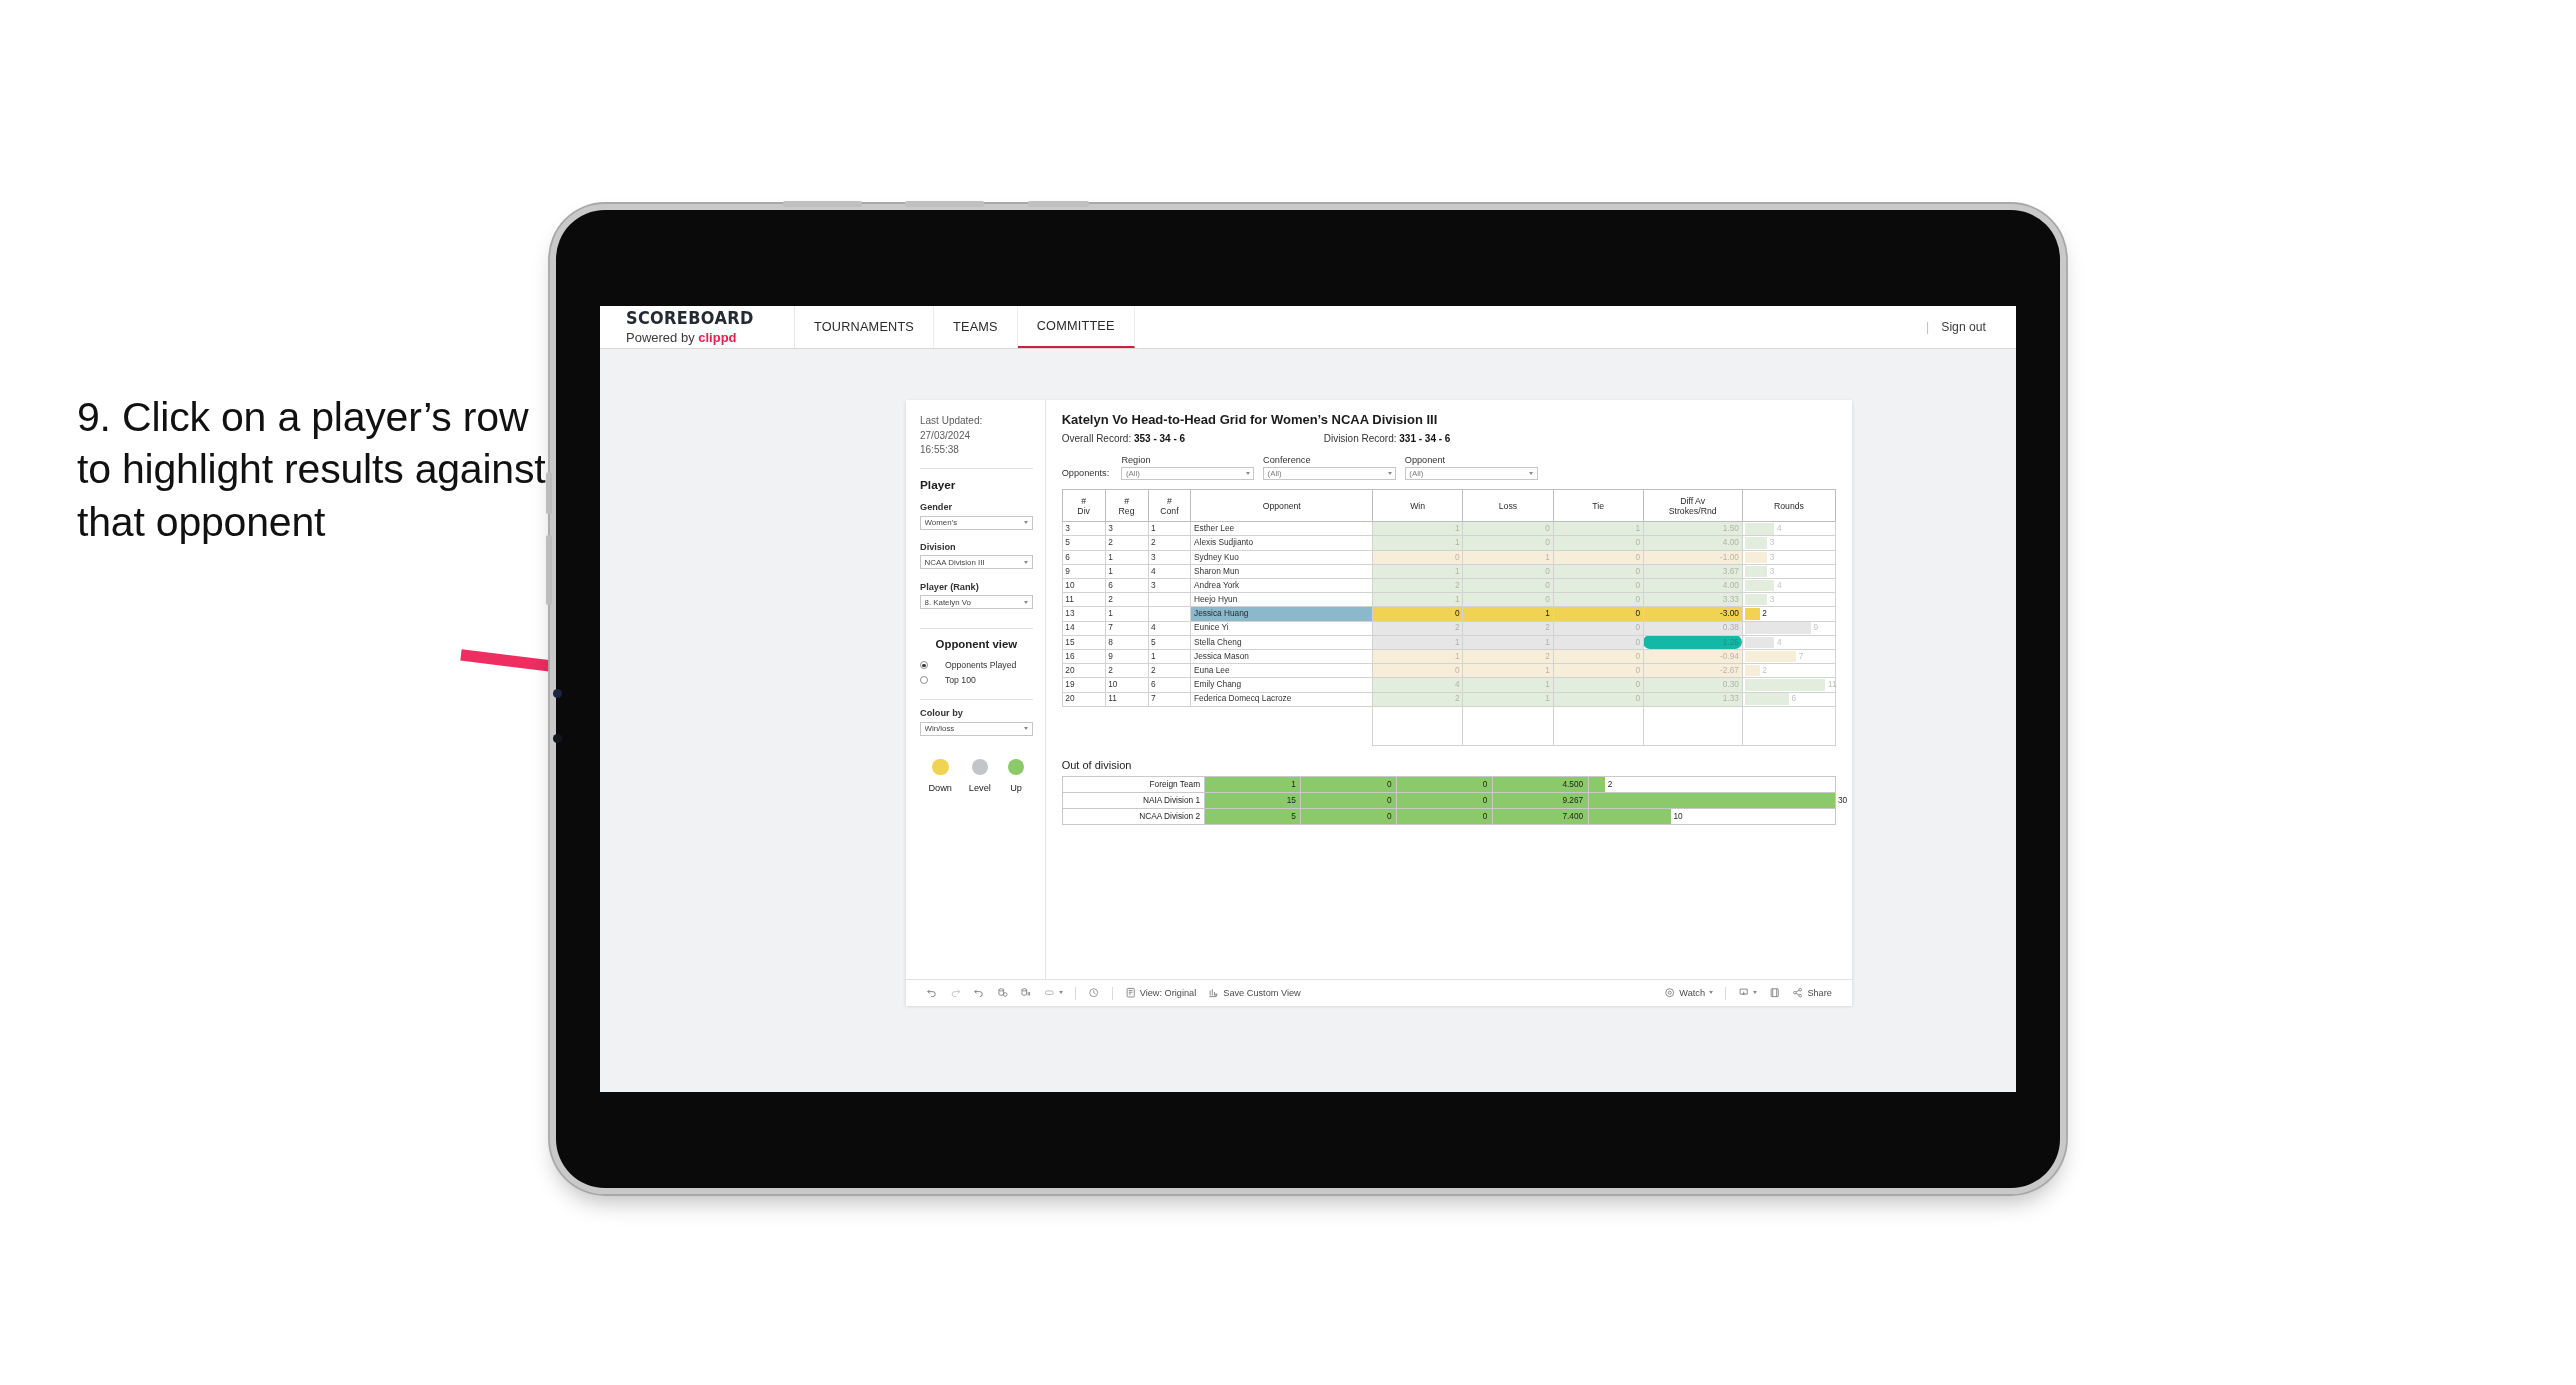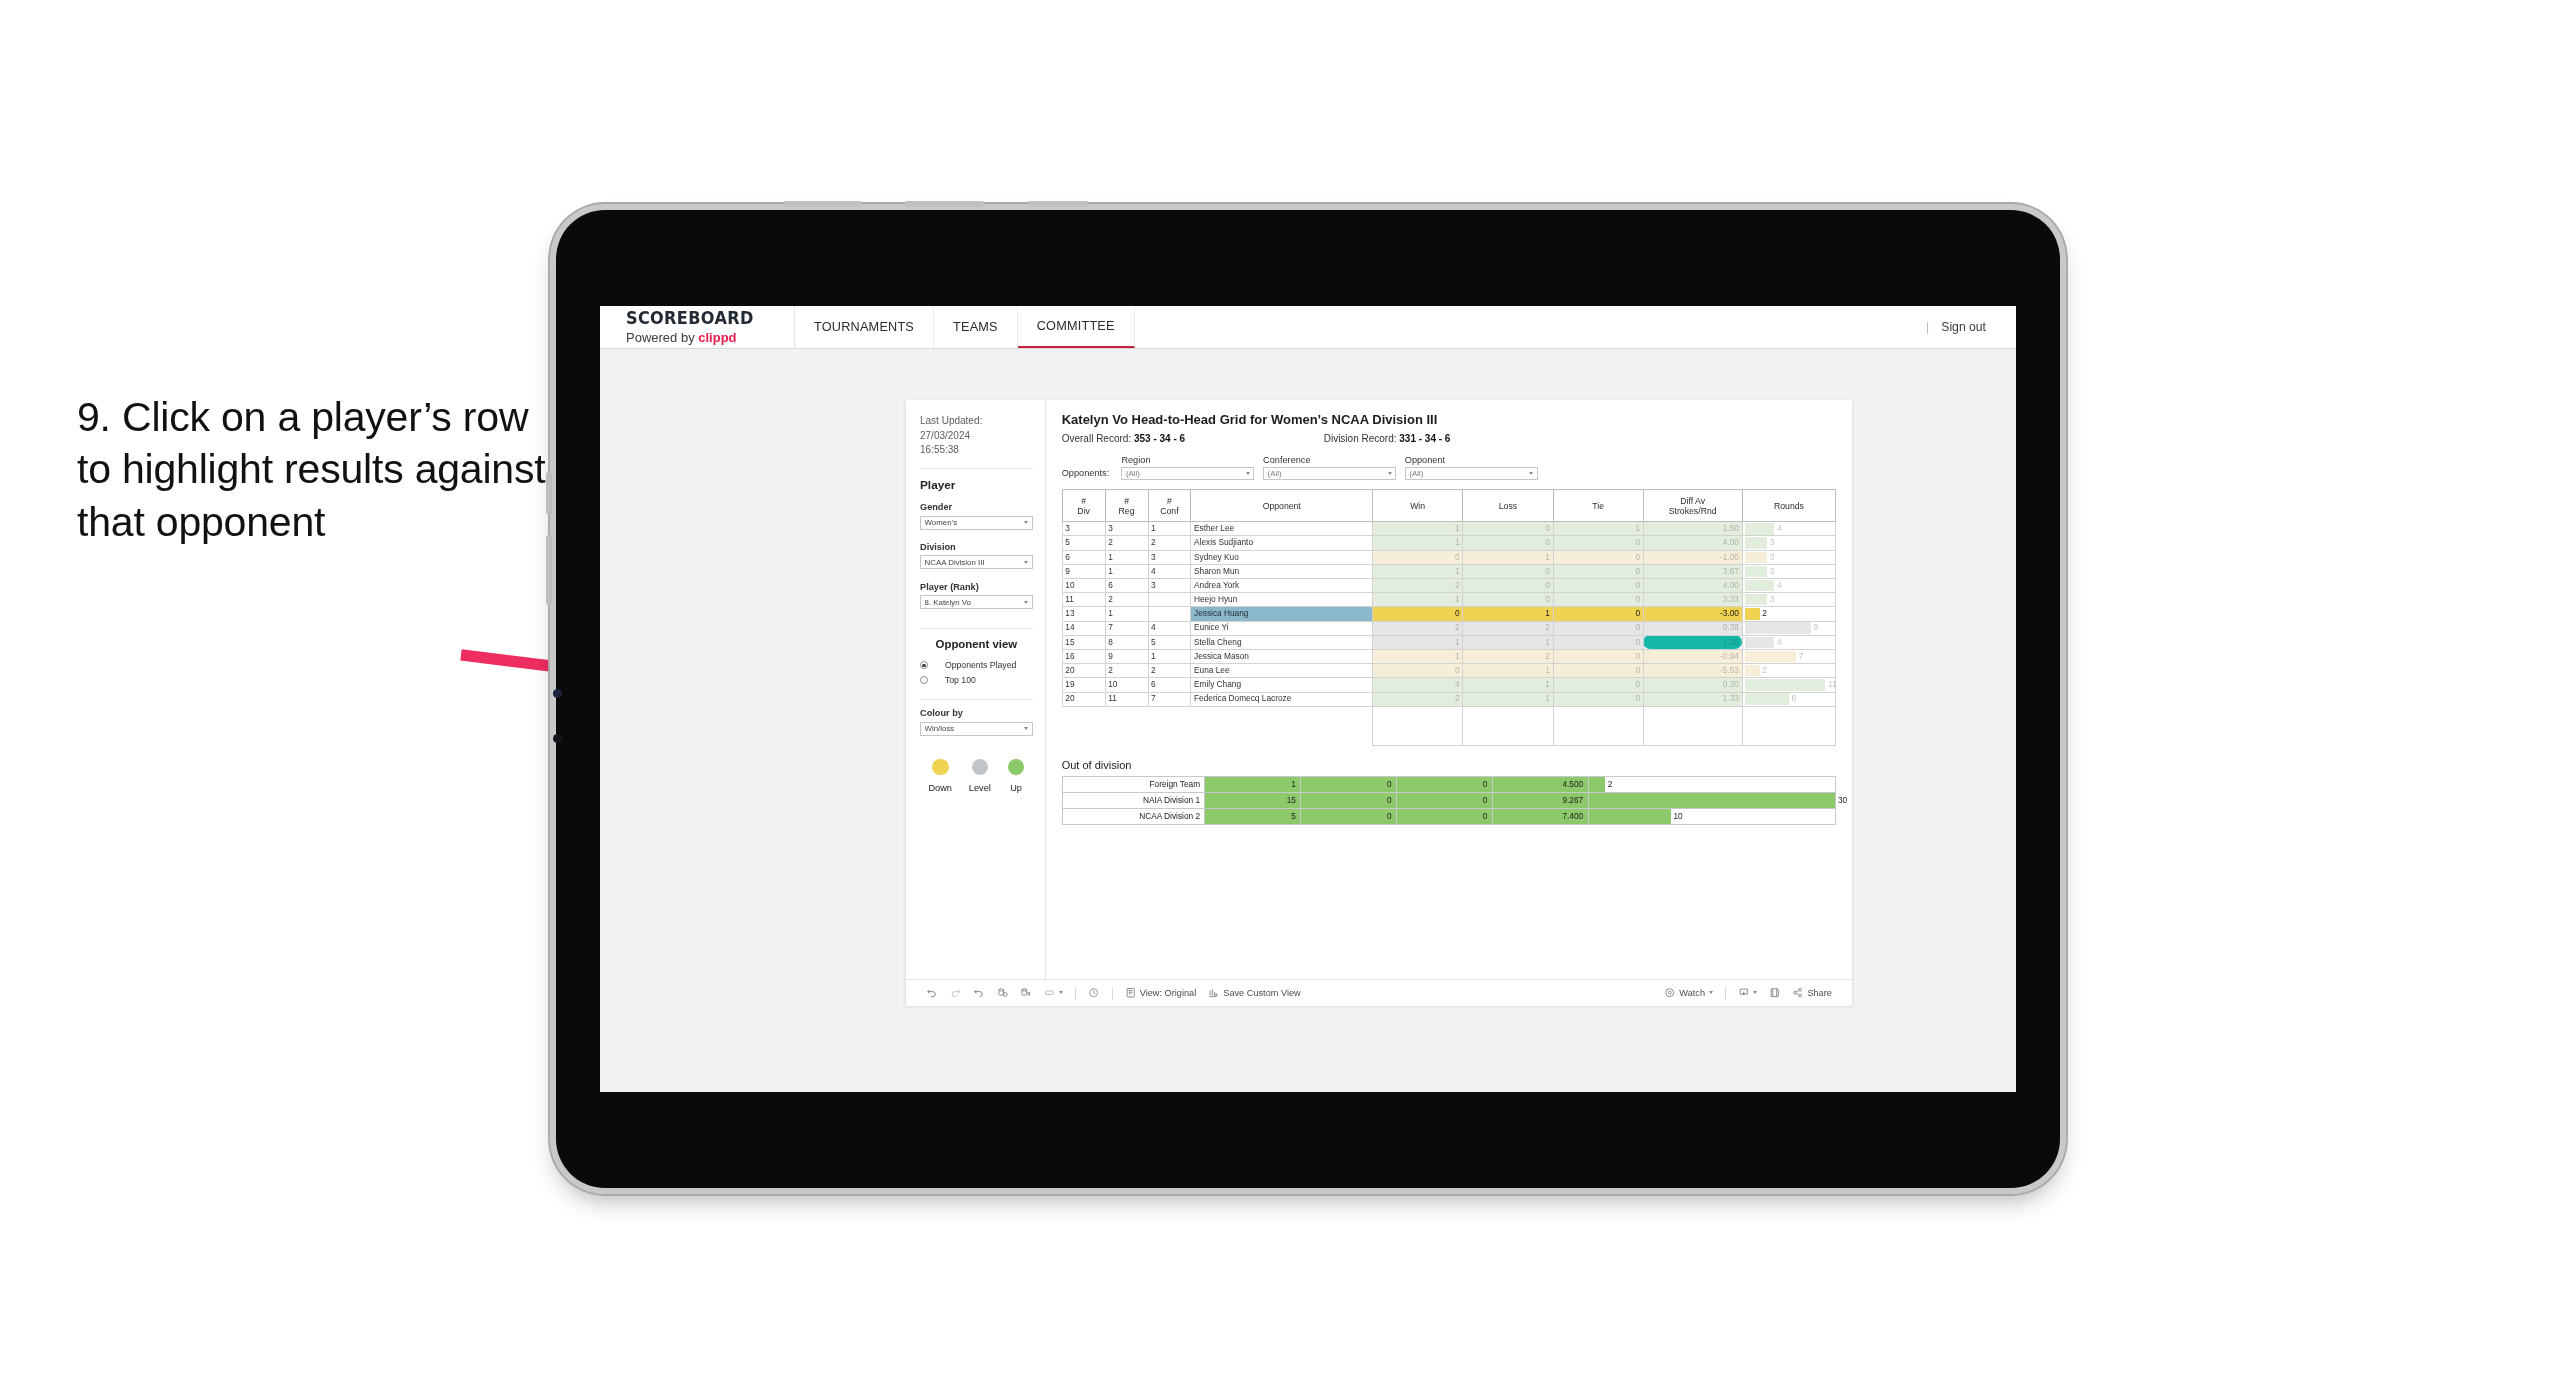--- a/index.html
+++ b/index.html
@@ -472,21 +472,21 @@
                   </td>
                 </tr>
                 <tr>
                   <td class="c-div">20</td>
                   <td class="c-reg">2</td>
                   <td class="c-conf">2</td>
                   <td class="c-opp">Euna Lee</td>
                   <td class="c-num d" style="background: rgb(247, 238, 217); color: rgba(60, 60, 60, 0.33);">0</td>
                   <td class="c-num d" style="background: rgb(247, 238, 217); color: rgba(60, 60, 60, 0.33);">1</td>
                   <td class="c-num d" style="background: rgb(247, 238, 217); color: rgba(60, 60, 60, 0.33);">0</td>
-                  <td class="c-diff d" style="background: rgb(247, 238, 217); color: rgba(60, 60, 60, 0.33);">-5.53</td>
+                  <td class="c-diff d" style="background: rgb(247, 238, 217); color: rgba(60, 60, 60, 0.33);">-2.67</td>
                   <td class="c-rounds">
                     <div class="rbarwrap">
                       <div class="rbar" style="width:16.666666666666664%;background:#f7eed9;"></div>
                       <div class="rval" style="left:calc(16.666666666666664% + 2.6px);color:rgba(60,60,60,.33);">2</div>
                     </div>
                   </td>
                 </tr>
                 <tr>
                   <td class="c-div">19</td>
                   <td class="c-reg">10</td>

